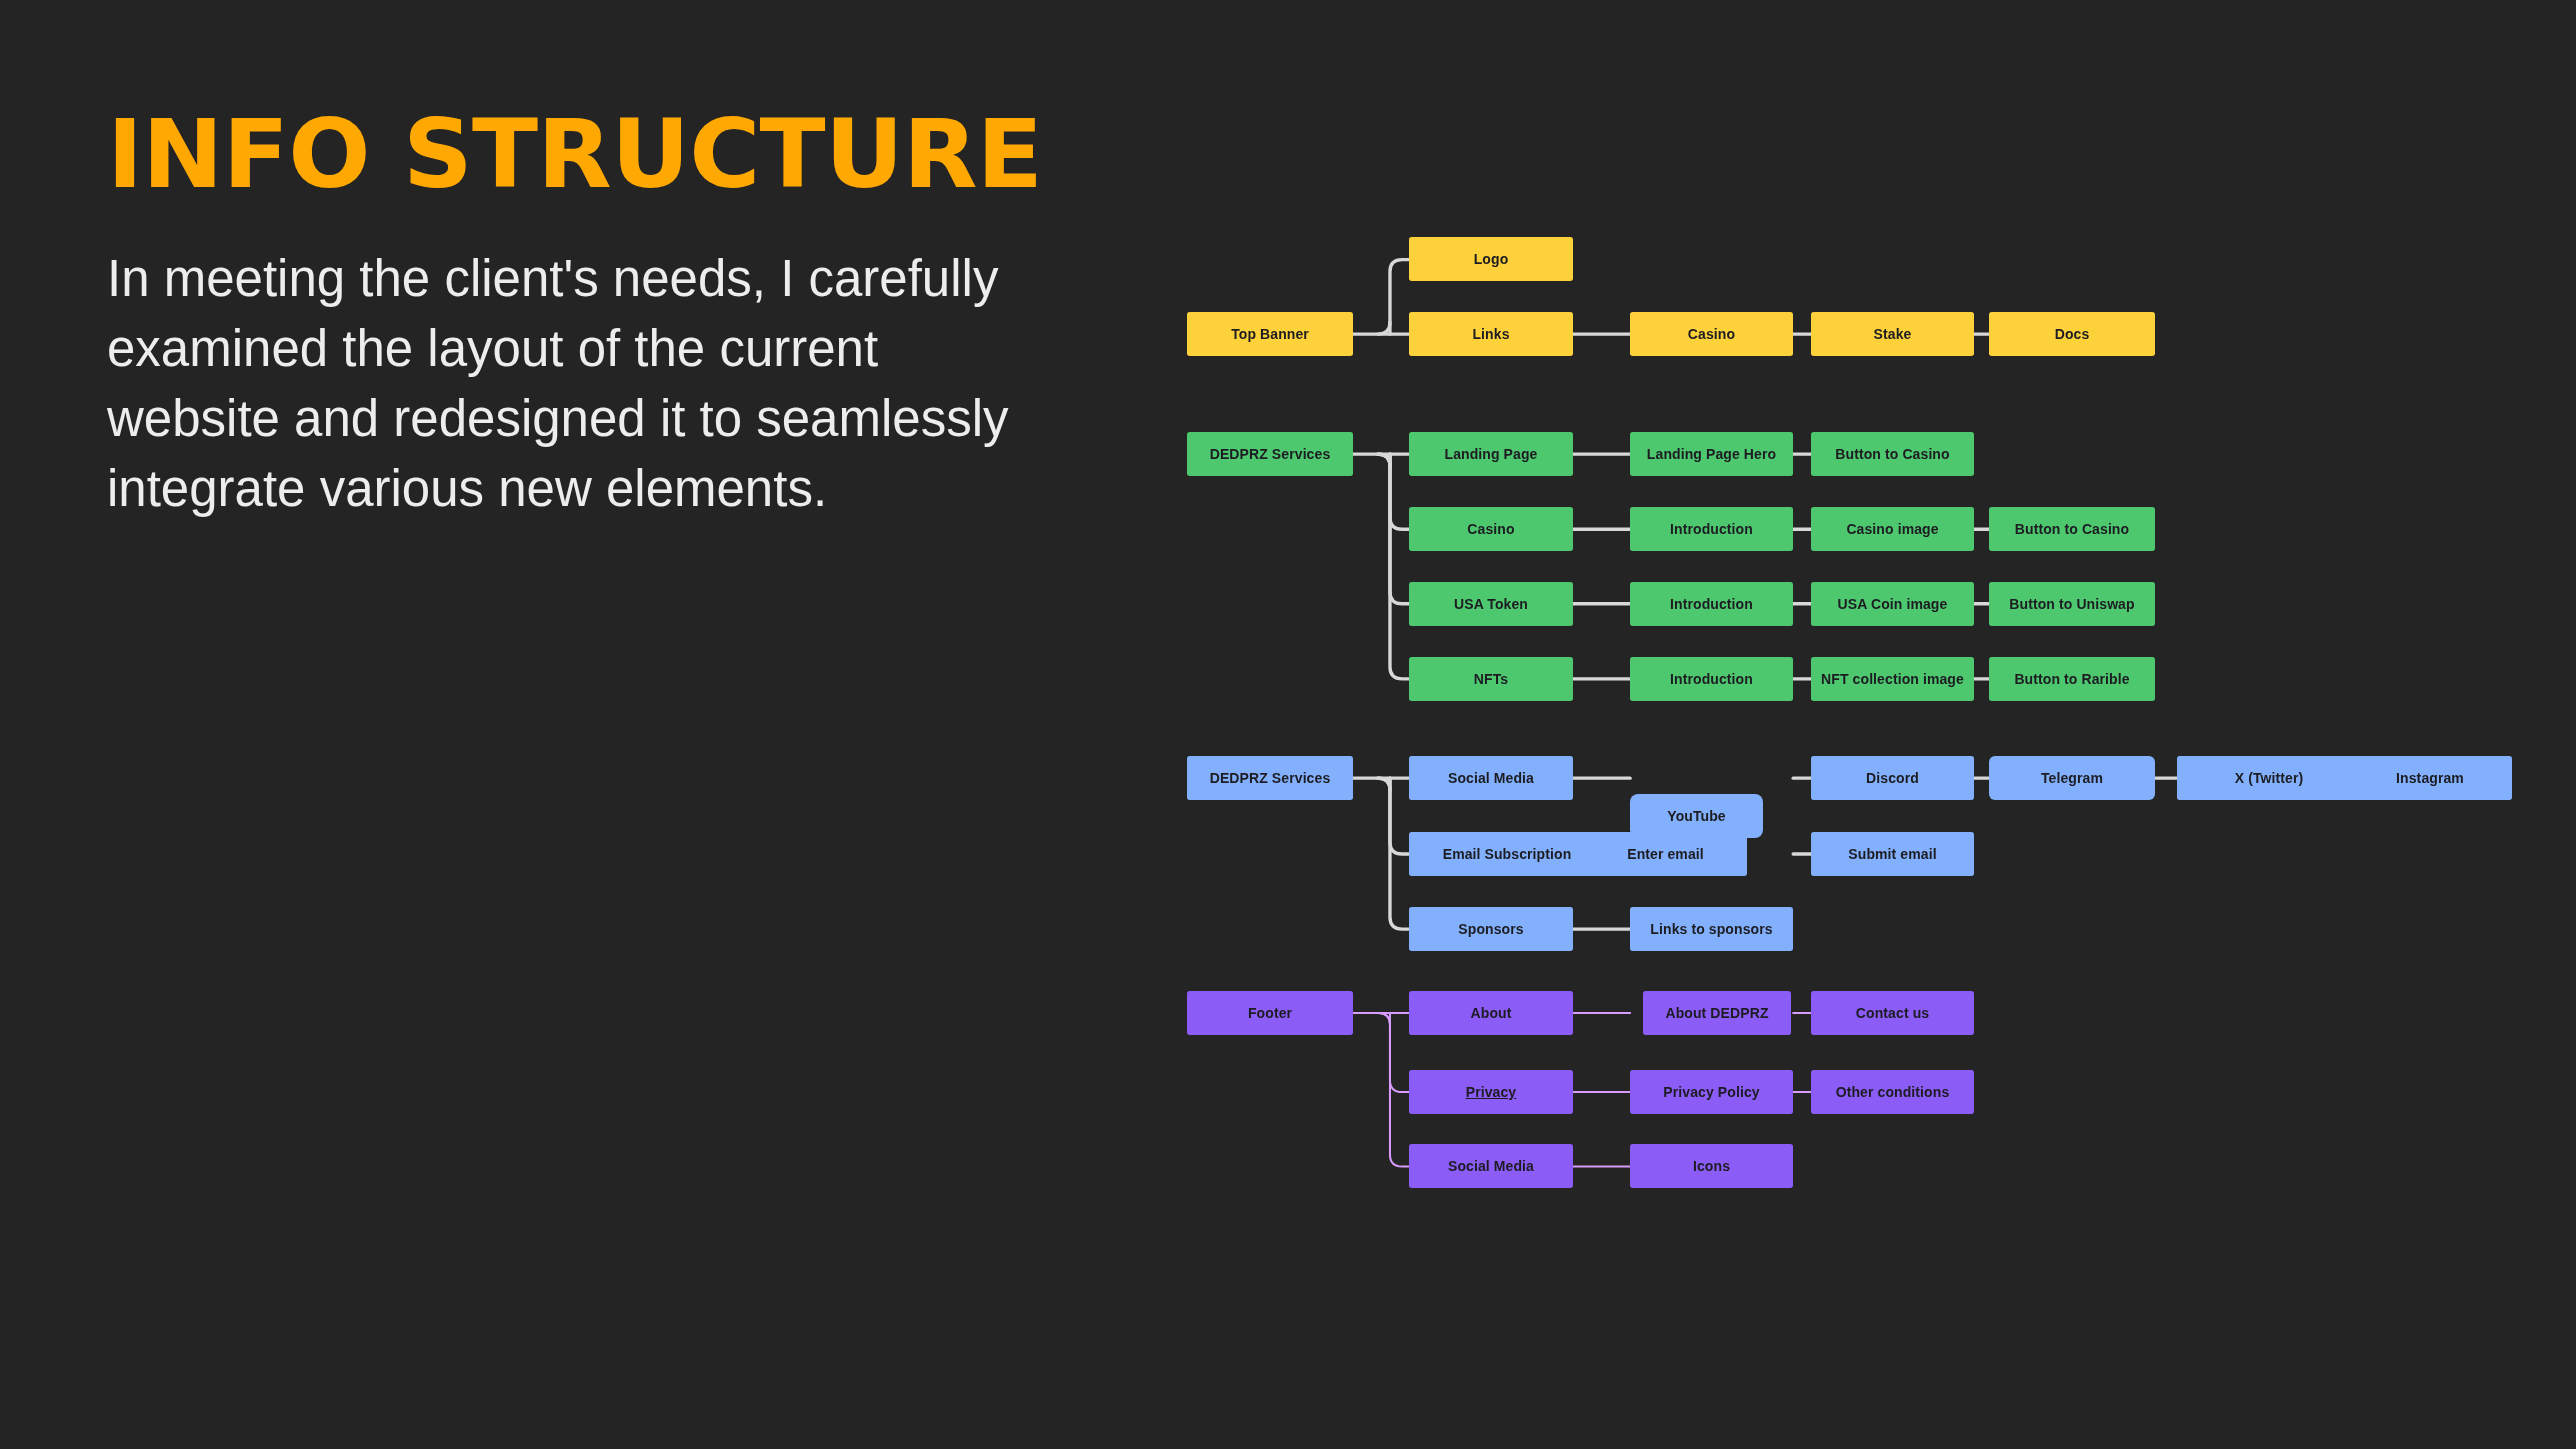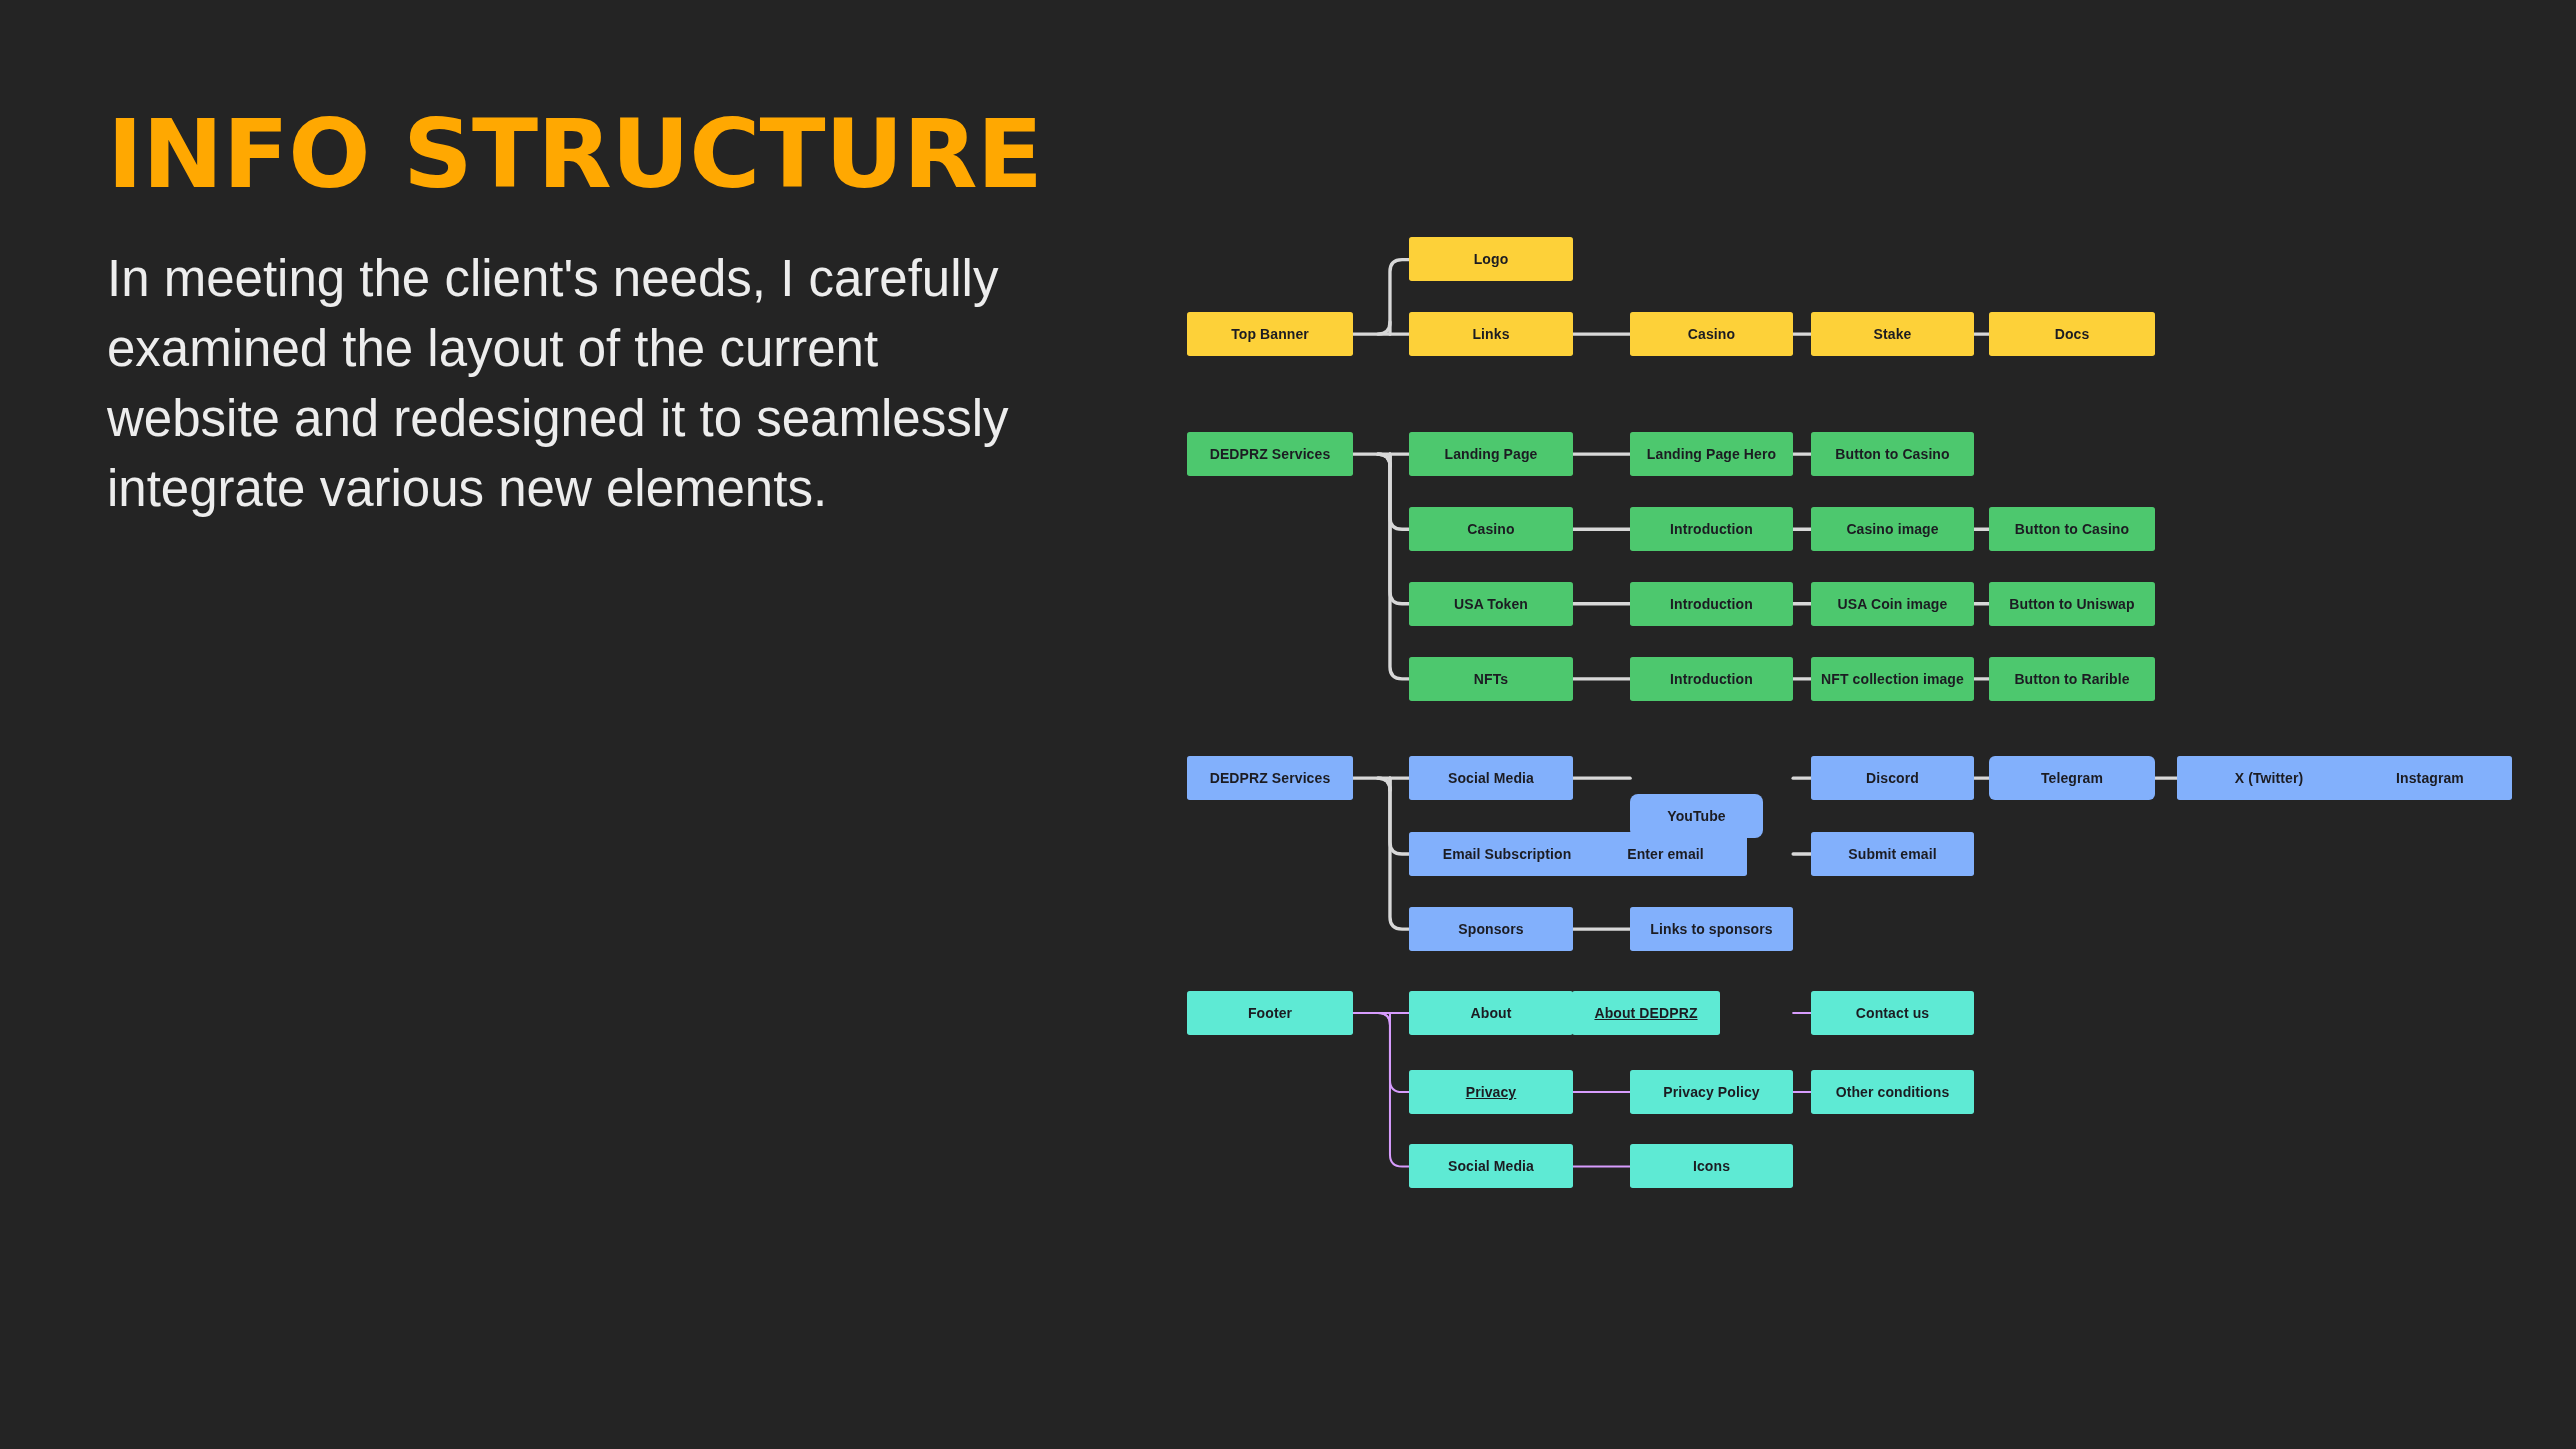--- a/index.html
+++ b/index.html
@@ -55,21 +55,21 @@
     font-size:14px;
     font-weight:bold;
     letter-spacing:0.1px;
     text-align:center;
     padding:0 5.4px;
     white-space:nowrap;
   }
   .node.yellow { background:#FDD139; }
   .node.green  { background:#4DC86E; }
   .node.blue   { background:#82B0FC; }
-  .node.purple { background:#5eead4; }
+  .node.purple { background:#8b5cf6; }
 </style>
 </head>
 <body>
 
 <div id="stage">
 
   <div id="text-panel">
     <div id="page-title">INFO STRUCTURE</div>
     <div id="page-body">In meeting the client's needs, I carefully examined the layout of the current website and redesigned it to seamlessly integrate various new elements.</div>
   </div>
@@ -157,21 +157,21 @@
       <div class="node blue" style="left: 1989px; top: 756px; width: 166px; border-radius: 6px;">Telegram</div>
       <div class="node blue" style="left: 2177px; top: 756px; width: 184px;">X (Twitter)</div>
       <div class="node blue" style="left: 2348px; top: 756px; width: 164px;">Instagram</div>
       <div class="node blue" style="left: 1409px; top: 832px; width: 196px;">Email Subscription</div>
       <div class="node blue" style="left: 1584px; top: 832px; width: 163px;">Enter email</div>
       <div class="node blue" style="left: 1811px; top: 832px; width: 163px;">Submit email</div>
       <div class="node blue" style="left: 1409px; top: 907px; width: 164px;">Sponsors</div>
       <div class="node blue" style="left: 1630px; top: 907px; width: 163px;">Links to sponsors</div>
       <div class="node purple" style="left: 1187px; top: 991px; width: 166px;">Footer</div>
       <div class="node purple" style="left: 1409px; top: 991px; width: 164px;">About</div>
-      <div class="node purple" style="left: 1572px; top: 991px; width: 148px; text-decoration: underline;">About DEDPRZ</div>
+      <div class="node purple" style="left: 1643px; top: 991px; width: 148px;">About DEDPRZ</div>
       <div class="node purple" style="left: 1811px; top: 991px; width: 163px;">Contact us</div>
       <div class="node purple" style="left: 1409px; top: 1070px; width: 164px; text-decoration: underline;">Privacy</div>
       <div class="node purple" style="left: 1630px; top: 1070px; width: 163px;">Privacy Policy</div>
       <div class="node purple" style="left: 1811px; top: 1070px; width: 163px;">Other conditions</div>
       <div class="node purple" style="left: 1409px; top: 1144px; width: 164px;">Social Media</div>
       <div class="node purple" style="left: 1630px; top: 1144px; width: 163px;">Icons</div>
     </div>
 
 </div>
 

